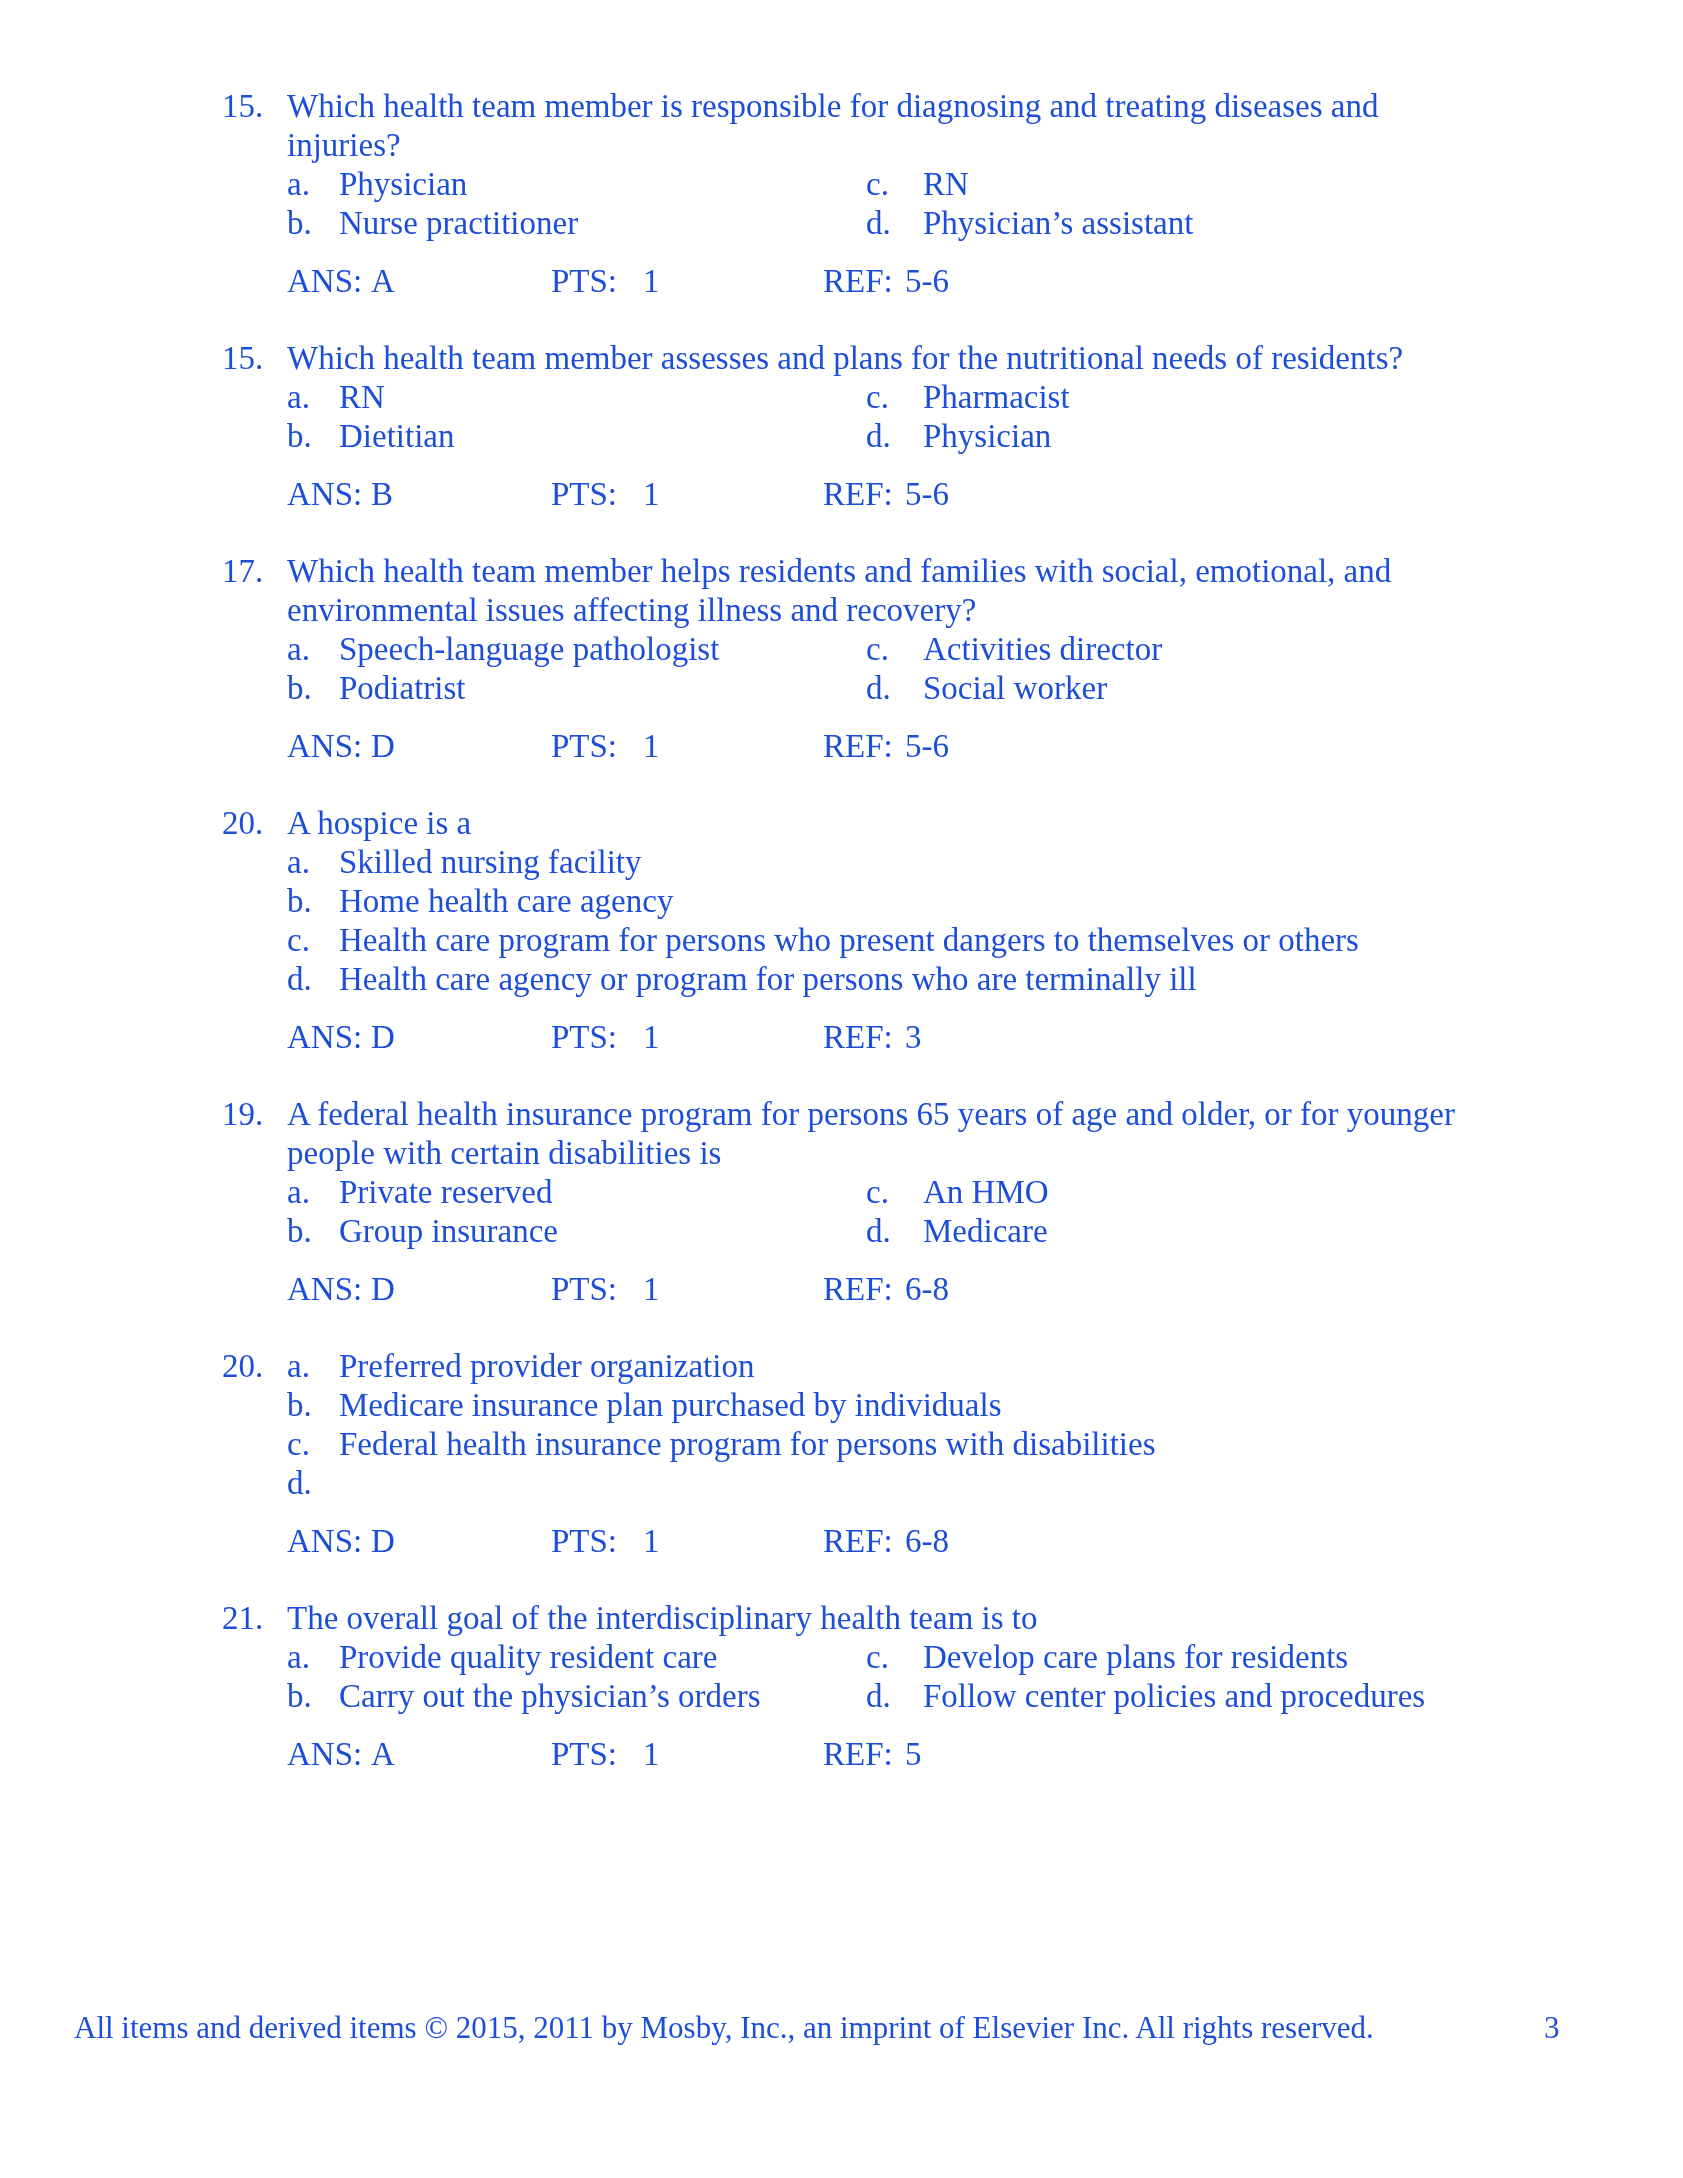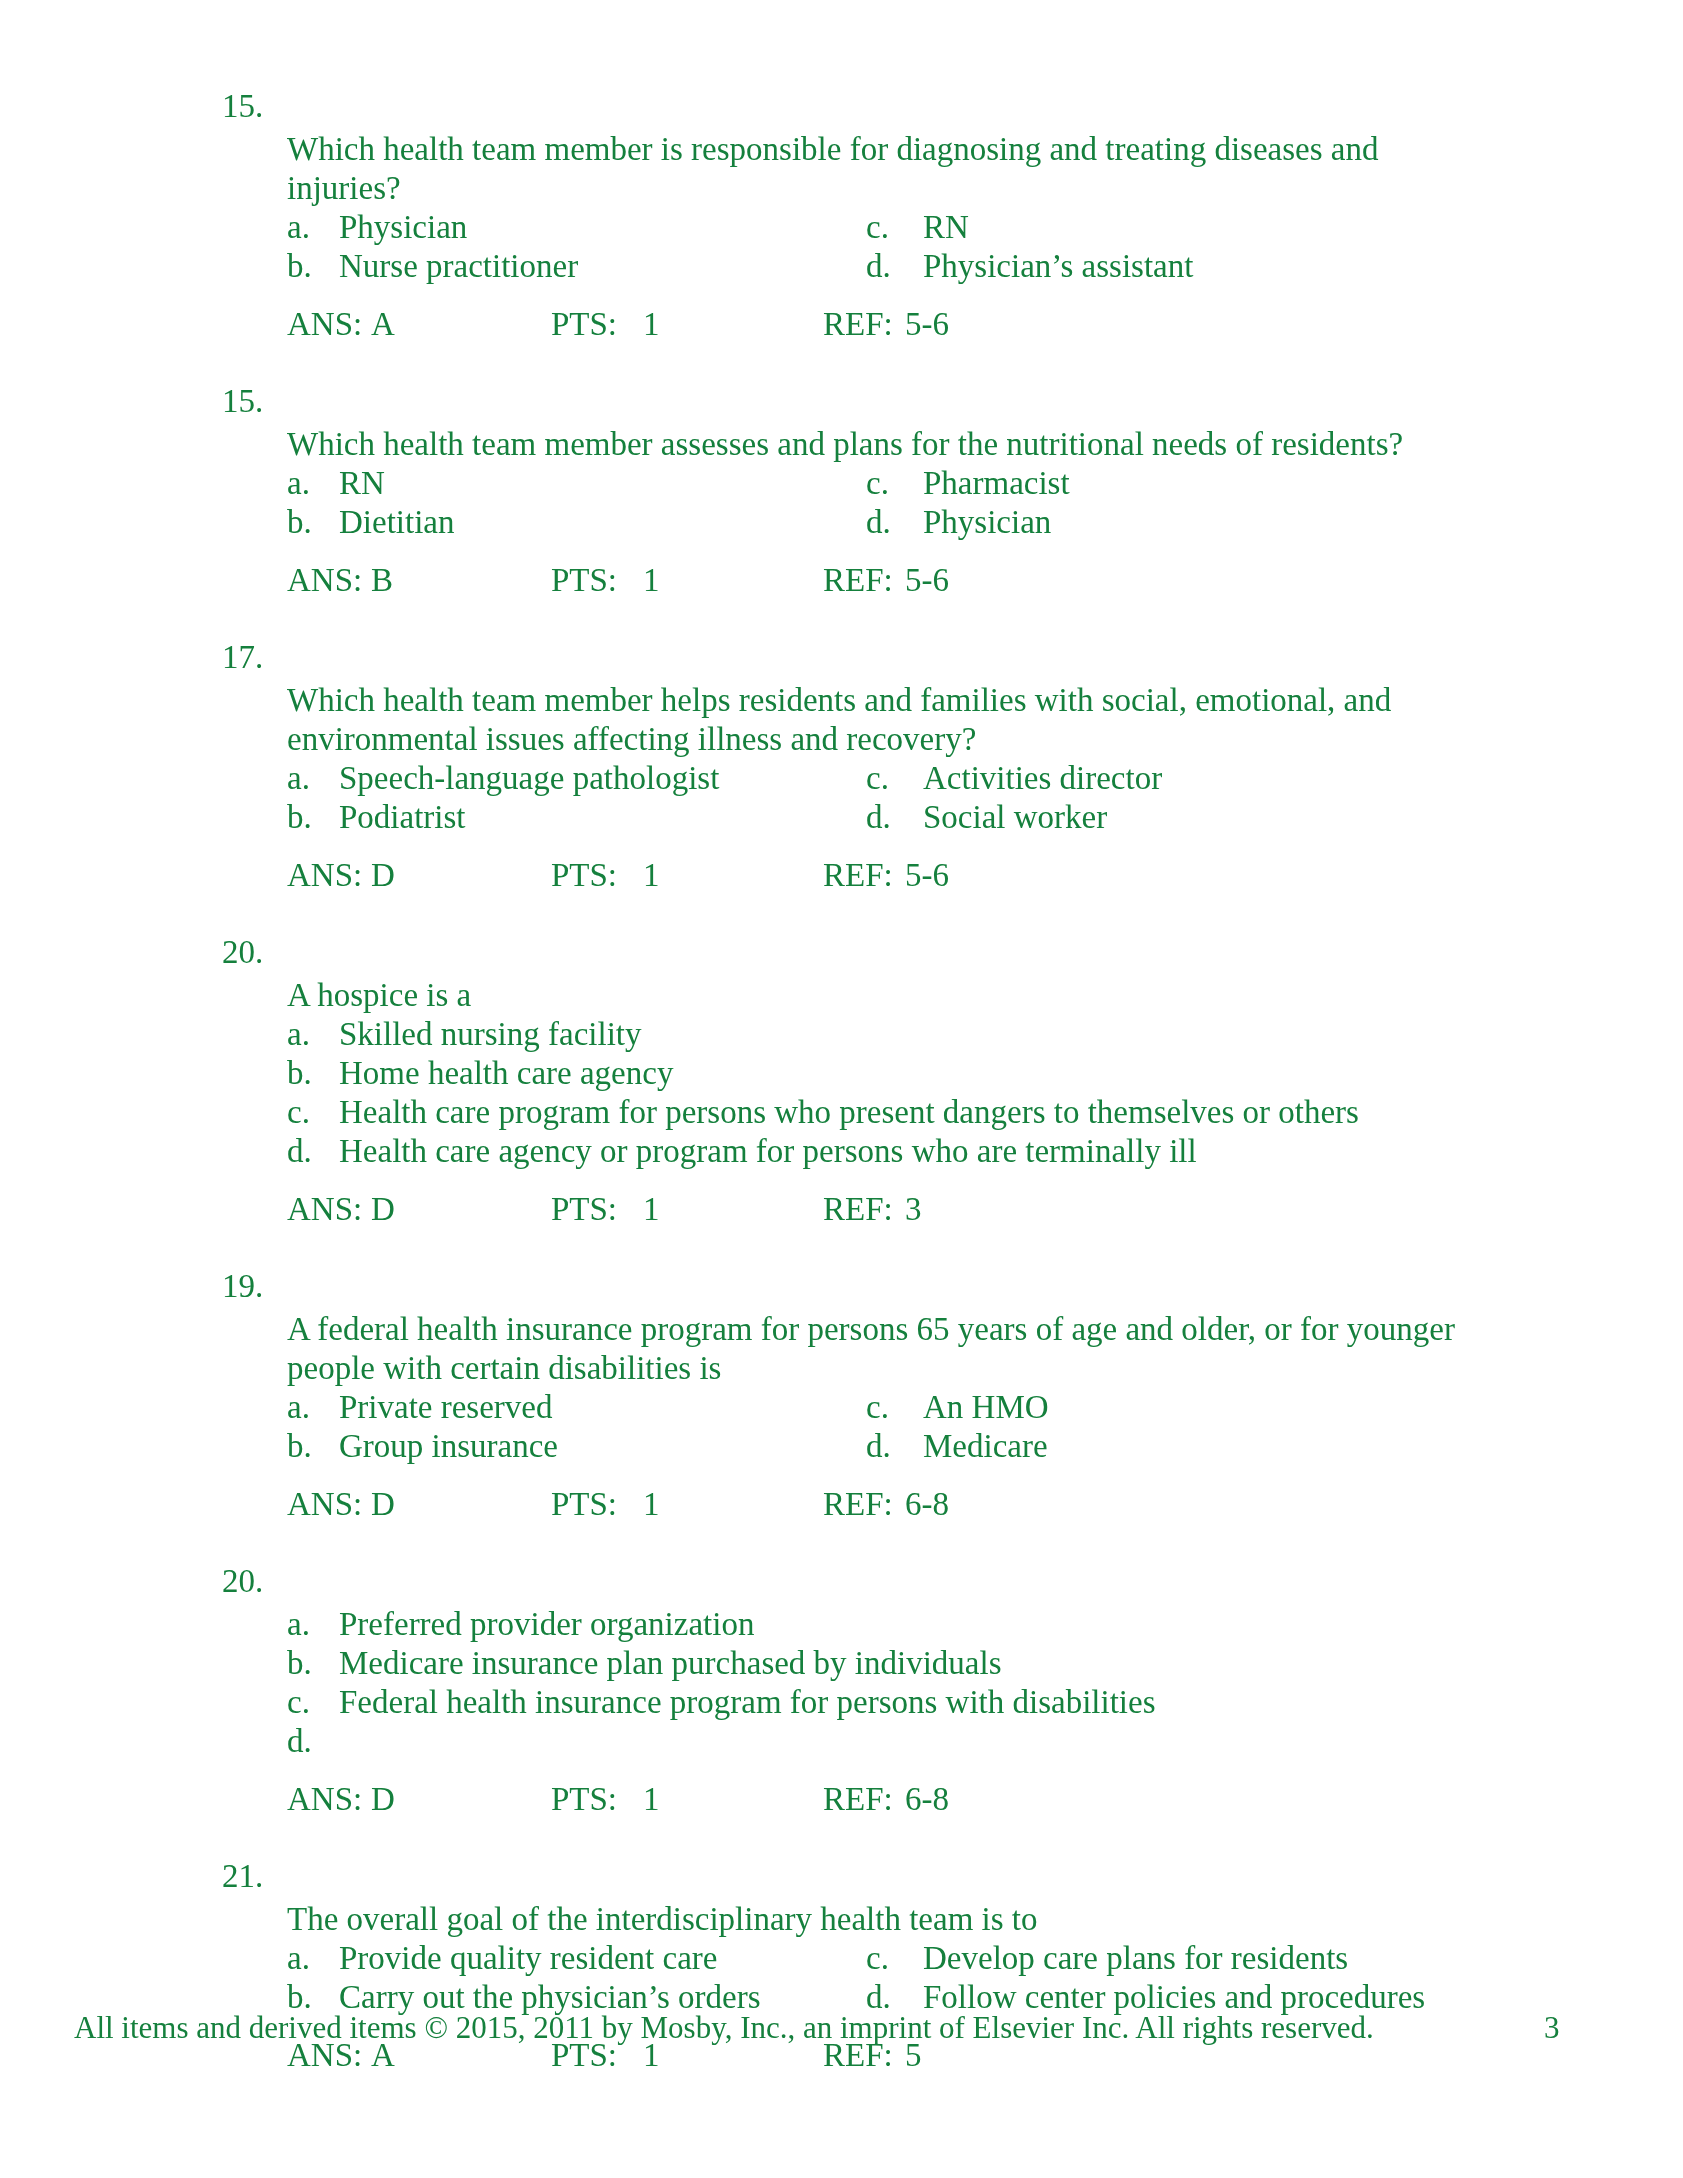--- a/index.html
+++ b/index.html
@@ -5,21 +5,21 @@
   html, body {
     margin: 0;
     padding: 0;
     background: #ffffff;
   }
   .page {
     position: relative;
     width: 1683px;
     height: 2178px;
     background: #ffffff;
-    color: #15803d;
+    color: #1d4ed8;
     font-family: "Liberation Serif", "DejaVu Serif", serif;
     font-size: 33px;
     line-height: 39px;
     overflow: hidden;
   }
   .content {
     position: absolute;
     top: 87px;
     left: 222px;
     width: 1267px;
@@ -30,21 +30,20 @@
   .q-row {
     display: flex;
     align-items: flex-start;
   }
   .q-num {
     flex: 0 0 65px;
     width: 65px;
   }
   .q-body {
     flex: 1 1 auto;
-    margin-top: 43px;
   }
   .stem {
     margin: 0;
     max-width: 1178px;
   }
   .opts {
     display: grid;
     column-gap: 0;
     row-gap: 0;
   }

